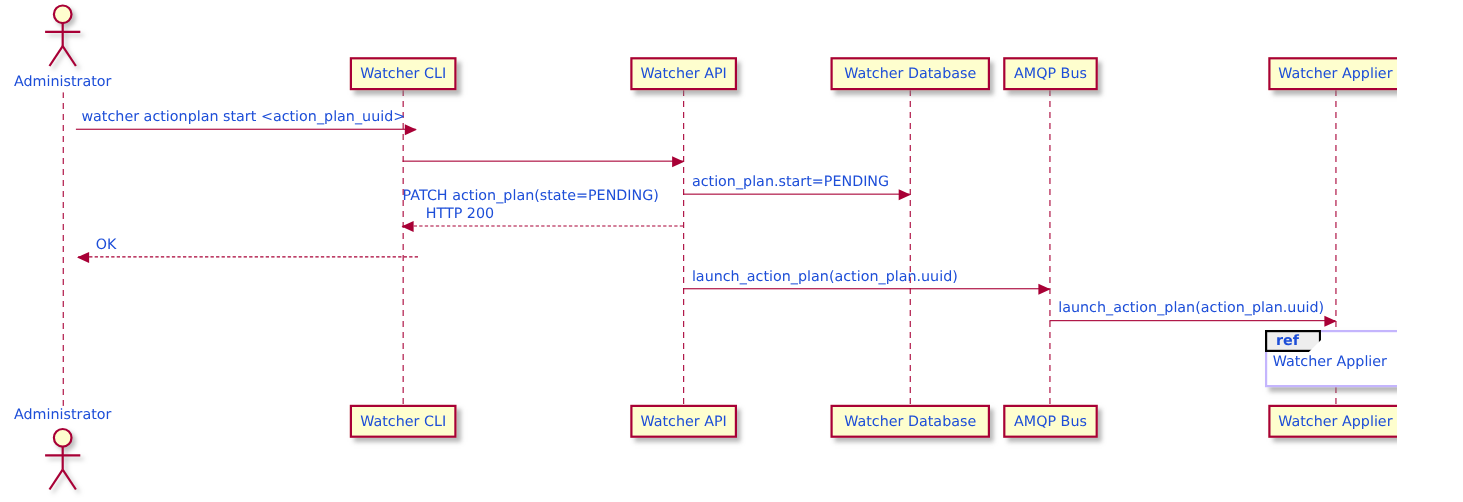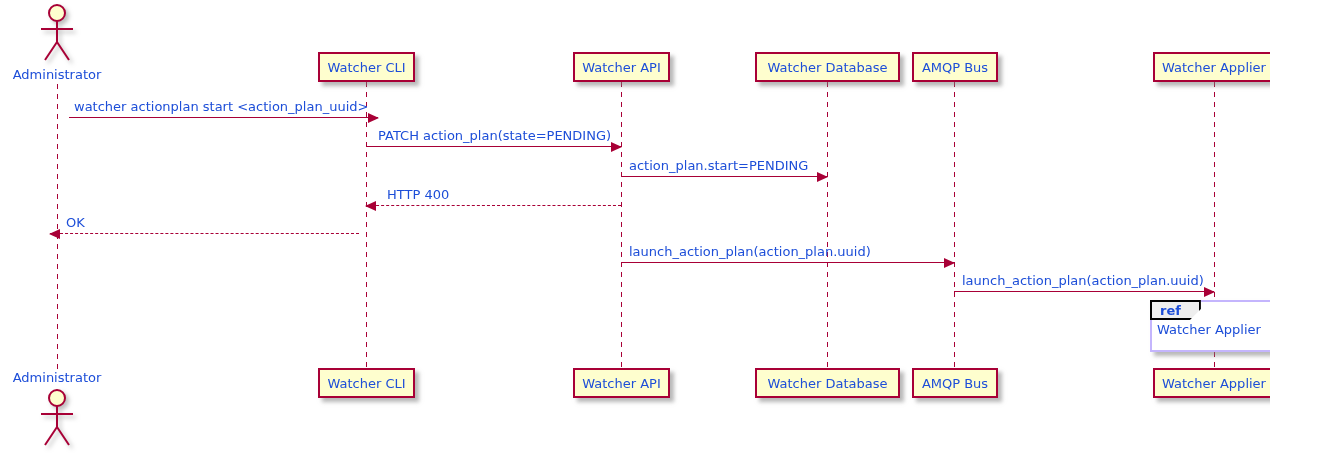--- a/index.html
+++ b/index.html
@@ -70,35 +70,35 @@
   <div class="pbox" style="left:755px;top:52px;width:145px;">Watcher Database</div>
   <div class="pbox" style="left:912px;top:52px;width:86px;">AMQP Bus</div>
   <div class="pbox" style="left:1153px;top:52px;width:122px;">Watcher Applier</div>
 
   <div class="msg" style="left:69px;top:117px;width:309px;">
     <span class="msg-label" style="left:5px;">watcher actionplan start &lt;action_plan_uuid&gt;</span>
     <span class="arr-r"></span>
   </div>
 
   <div class="msg" style="left:366px;top:146px;width:255px;">
-    <span class="msg-label" style="left:12px;">PATCH action_plan(state=PENDING)</span>
+    <span class="msg-label" style="left:0;margin-top:43px;">PATCH action_plan(state=PENDING)</span>
     <span class="arr-r"></span>
   </div>
 
   <div class="msg" style="left:621px;top:176px;width:206px;">
     <span class="msg-label" style="left:8px;">action_plan.start=PENDING</span>
     <span class="arr-r"></span>
   </div>
 
   <div class="msg dashed" style="left:366px;top:205px;width:255px;">
-    <span class="msg-label" style="left:21px;">HTTP 400</span>
+    <span class="msg-label" style="left:21px;">HTTP 200</span>
     <span class="arr-l"></span>
   </div>
 
-  <div class="msg dashed" style="left:50px;top:233px;width:309px;text-align:right;">
+  <div class="msg dashed" style="left:71px;top:233px;width:309px;text-align:right;">
     <span class="msg-label" style="left:16px;">OK</span>
     <span class="arr-l"></span>
   </div>
 
   <div class="msg" style="left:621px;top:262px;width:333px;">
     <span class="msg-label" style="left:8px;">launch_action_plan(action_plan.uuid)</span>
     <span class="arr-r"></span>
   </div>
 
   <div class="msg" style="left:954px;top:291px;width:260px;">

